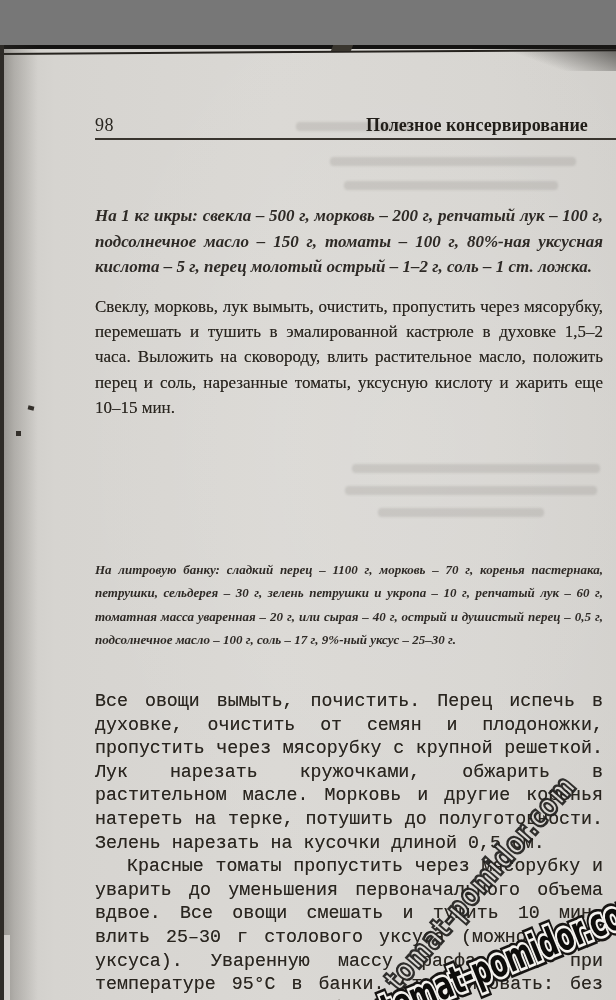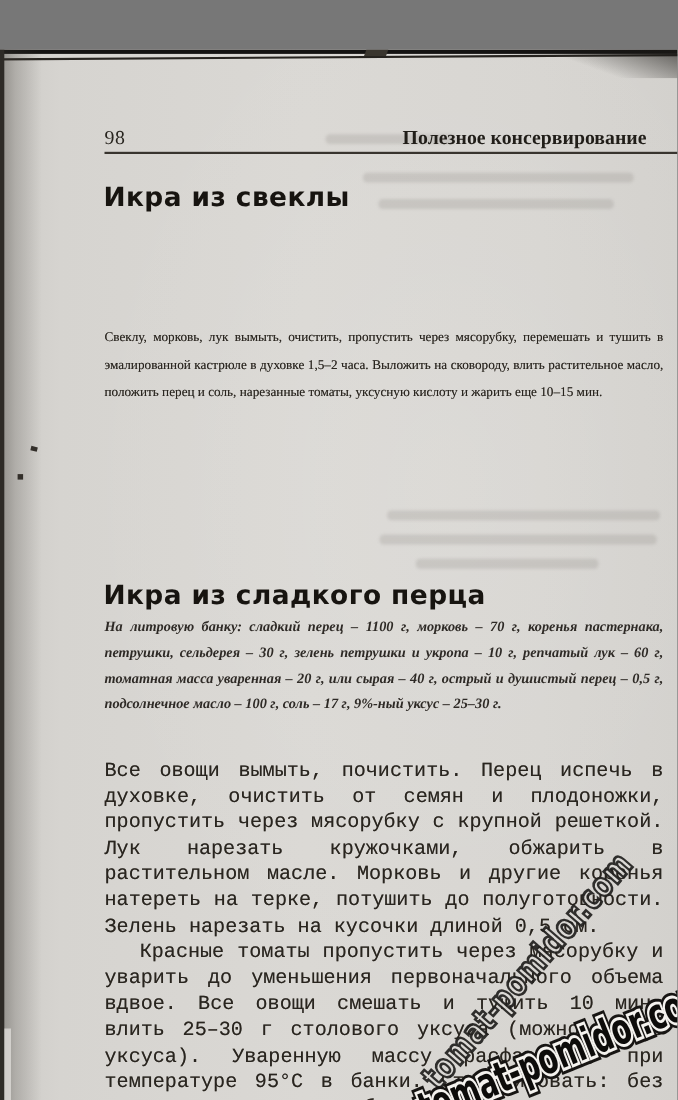--- a/index.html
+++ b/index.html
@@ -39,21 +39,21 @@
 
   
   .ingredients{position:absolute;left:95px;width:508px;font-style:italic;font-weight:bold;
     font-size:17px;color:#2e2a26;text-align:justify;margin:0;}
   .ing1{top:158px;line-height:25.6px;}
   .ing2{top:513px;line-height:23.4px;font-size:13px;}
 
   
   .bodyflow{position:absolute;left:95px;width:508px;text-align:justify;color:#29251f;
     text-shadow:0 0 .4px rgba(41,37,31,.55);}
-  .bf1{top:249px;font-size:12px;line-height:25.2px;}
+  .bf1{top:249px;font-size:17px;line-height:25.2px;}
   .bf2{top:645px;font-size:18.3px;line-height:23.6px;font-family:Liberation Mono, monospace;}
   .bodyflow p{margin:0;padding:0;}
   .indented{text-indent:32px;}
 
   
   .smudge{position:absolute;height:9px;border-radius:4px;background:rgba(108,102,94,.17);filter:blur(1.3px);}
   .sm0{left:296px;top:77px;width:118px;}
   .sm1{left:330px;top:112px;width:246px;}
   .sm2{left:344px;top:136px;width:214px;}
   .sm3{left:352px;top:419px;width:248px;}
@@ -101,26 +101,25 @@
   <div class="smudge sm4"></div>
   <div class="smudge sm5"></div>
 
   <div class="page-number">98</div>
   <div class="running-title">Полезное консервирование</div>
   <div class="header-rule"></div>
 
   <div class="speck sp1"></div>
   <div class="speck sp2"></div>
 
-  <h1 class="recipe-title rt1">Икра из свеклы</h1>
+  <p class="ingredients ing1">На 1 кг икры: свекла – 500 г, морковь – 200 г, репчатый лук – 100 г, подсолнечное масло – 150 г, томаты – 100 г, 80%-ная уксусная кислота – 5 г, перец молотый острый – 1–2 г, соль – 1 ст. ложка.</p>
   <div class="bodyflow bf1">
     <p>Свеклу, морковь, лук вымыть, очистить, пропустить через мясорубку, перемешать и тушить в эмалированной кастрюле в духовке 1,5–2 часа. Выложить на сковороду, влить растительное масло, положить перец и соль, нарезанные томаты, уксусную кислоту и жарить еще 10–15 мин.</p>
   </div>
 
-  <h1 class="recipe-title rt2">Икра из сладкого перца</h1>
   <p class="ingredients ing2">На литровую банку: сладкий перец – 1100 г, морковь – 70 г, коренья пастернака, петрушки, сельдерея – 30 г, зелень петрушки и укропа – 10 г, репчатый лук – 60 г, томатная масса уваренная – 20 г, или сырая – 40 г, острый и душистый перец – 0,5 г, подсолнечное масло – 100 г, соль – 17 г, 9%-ный уксус – 25–30 г.</p>
   <div class="bodyflow bf2">
     <p>Все овощи вымыть, почистить. Перец испечь в духовке, очистить от семян и плодоножки, пропустить через мясорубку с крупной решеткой. Лук нарезать кружочками, обжарить в растительном масле. Морковь и другие коренья натереть на терке, потушить до полуготовности. Зелень нарезать на кусочки длиной 0,5 см.</p>
     <p class="indented">Красные томаты пропустить через мясорубку и уварить до уменьшения первоначального объема вдвое. Все овощи смешать и тушить 10 мин, влить 25–30 г столового уксуса (можно и без уксуса). Уваренную массу расфасовать при температуре 95°С в банки. Стерилизовать: без кислоты пол-литровые банки — 70 мин, литровые — 80 мин, с кислотой — 30–40 мин. Укупорить и охладить.</p>
   </div>
 
   <div class="wm wm-outline">
     <span class="sq">tomat-pomidor.com</span>
   </div>
   <div class="wm wm-solid">

